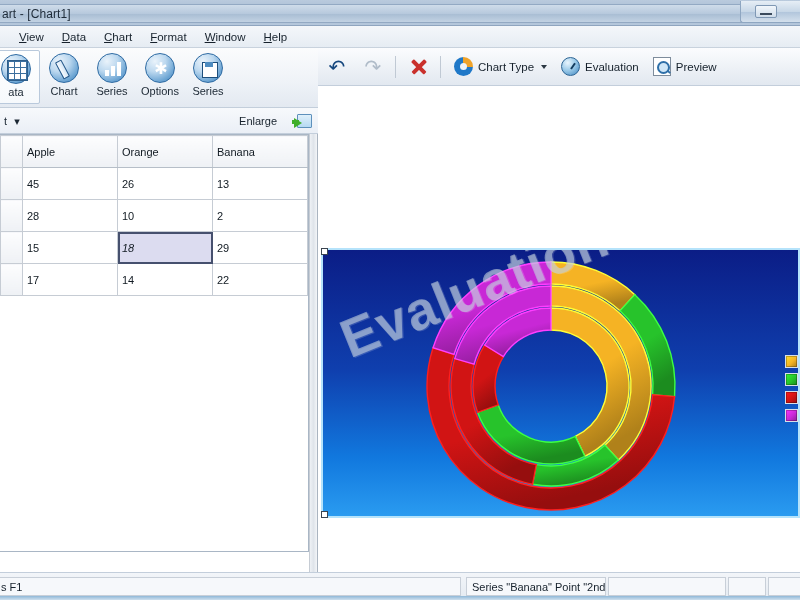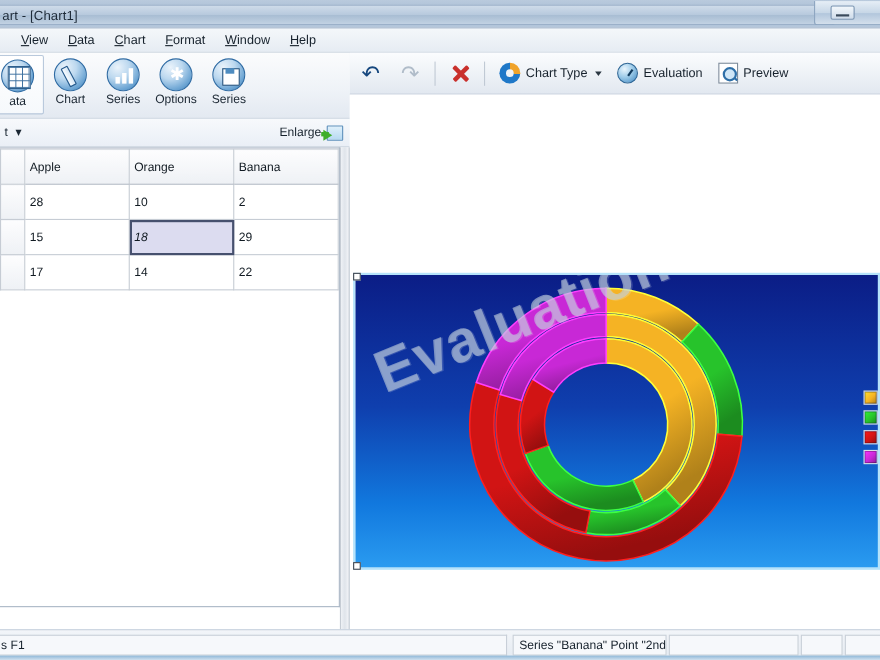--- a/index.html
+++ b/index.html
@@ -124,21 +124,21 @@
     background: linear-gradient(to bottom, #f7f9fc, #eaeff6);
     border-bottom: 1px solid #c3cedb;
   }
   .sheet-dd {
     position: absolute; left: 0; top: 4px; height: 18px;
     font-size: 11px; color: #1b2733; line-height: 18px; padding: 0 4px;
     cursor: default;
   }
   .enlarge-btn {
     position: absolute; right: 6px; top: 3px; height: 20px;
-    display: flex; align-items: center; gap: 5px; cursor: default;
+    display: flex; align-items: center; gap: 20px; cursor: default;
     font-size: 11px; color: #16212c;
   }
   .enlarge-ico {
     width: 15px; height: 14px; position: relative;
     background: linear-gradient(to bottom, #dff0fb, #b6d9f2);
     border: 1px solid #5d90bc; border-radius: 1px;
   }
   .enlarge-ico::after {
     content: ""; position: absolute; left: -4px; top: 3px;
     width: 0; height: 0;
@@ -416,20 +416,26 @@
       </colgroup>
       <thead>
           <tr id="grid-head">
             <th class="corner"></th>
             <th class="hcell">Apple</th>
             <th class="hcell">Orange</th>
             <th class="hcell">Banana</th>
           </tr>
         </thead>
       <tbody id="grid-body">
+          <tr>
+            <td class="rh"></td>
+            <td>45</td>
+            <td>26</td>
+            <td>13</td>
+          </tr>
           <tr>
             <td class="rh"></td>
             <td>28</td>
             <td>10</td>
             <td>2</td>
           </tr>
           <tr>
             <td class="rh"></td>
             <td>15</td>
             <td class="cell-sel">18</td>

